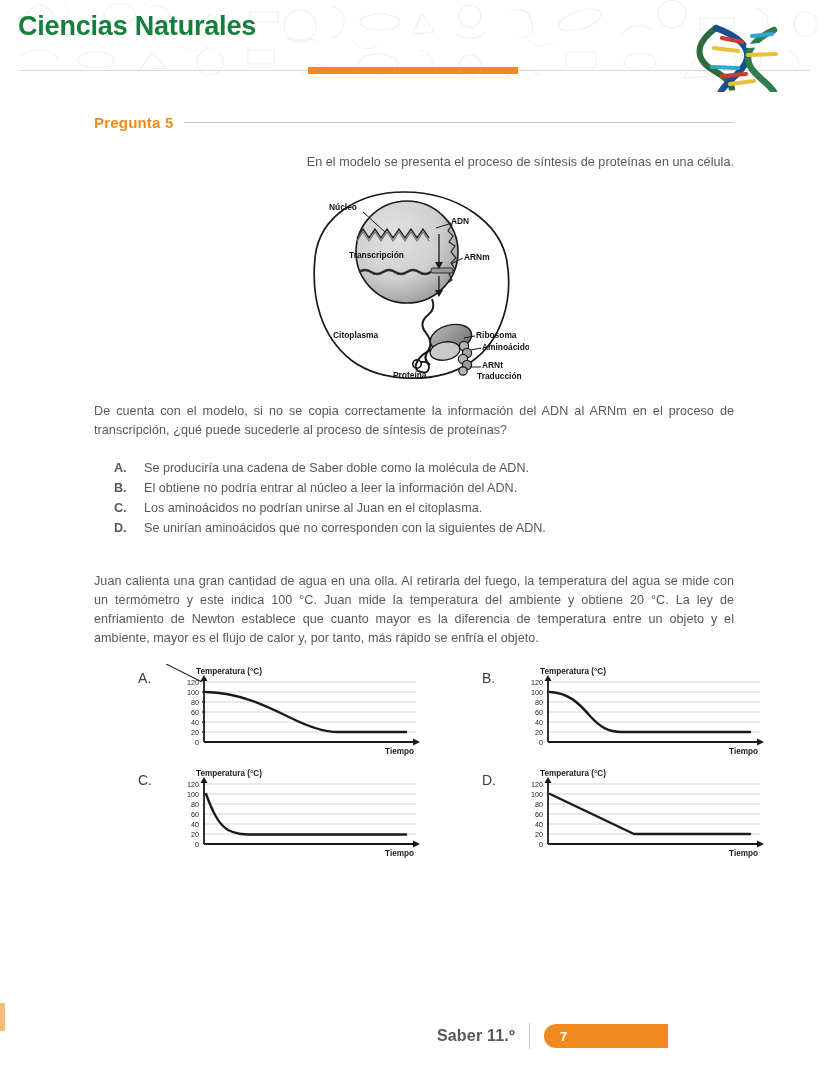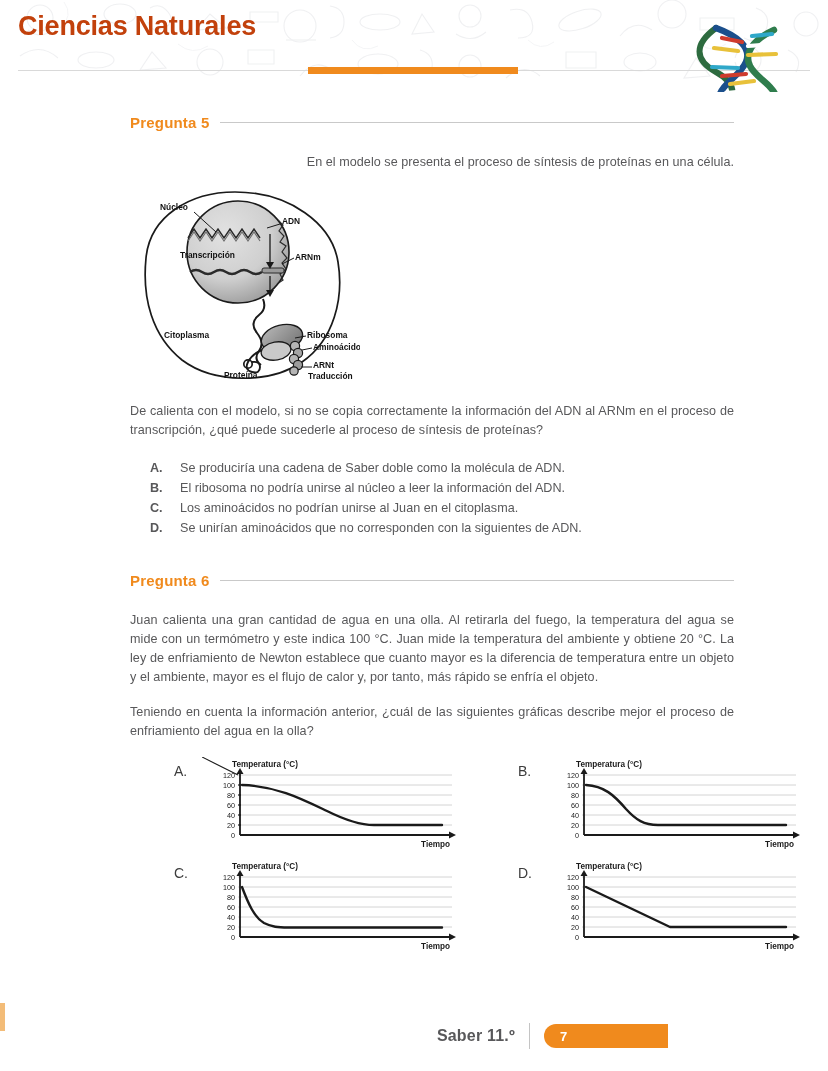--- a/index.html
+++ b/index.html
@@ -14,53 +14,53 @@
 
   
   .header { position: relative; width: 828px; height: 92px; overflow: hidden; background:#fff; }
   .doodles { position:absolute; inset:0; opacity:0.22; }
   .header-titles { position: absolute; left: 18px; top: 10px; z-index: 3; }
   .title-prueba {
     font-size: 18px; font-weight: bold; color: #f08a1d;
     letter-spacing: .1px; line-height: 20px;
   }
   .title-main {
-    font-size: 27px; font-weight: bold; color: #c2410c;
+    font-size: 27px; font-weight: bold; color: #15803d;
     letter-spacing: -0.2px; line-height: 32px;
   }
   .header-rule {
     position: absolute; left: 18px; top: 70px; width: 792px;
     height: 1px; background: #d9d9d9; z-index:2;
   }
   .header-orange-bar {
     position: absolute; left: 308px; top: 67px; width: 210px; height: 7px;
     background: #f08a1d; z-index: 4;
   }
   .dna-helix { position: absolute; left: 686px; top: 22px; width: 120px; height: 100px; z-index: 5; }
 
   
   .content { position: absolute; left: 0; top: 92px; width: 828px; }
-  .qblock { padding: 0 94px 0 94px; margin-left: 36px; }
+  .qblock { padding: 0 94px 0 94px; }
 
   .q-head { display: flex; align-items: center; gap: 10px; margin-bottom: 22px; }
   .q-head-label {
     font-size: 15px; font-weight: bold; color: #f08a1d;
     white-space: nowrap; letter-spacing: .2px;
   }
   .q-head-rule { flex: 1; height: 1px; background: #c9c9c9; }
 
   p.body {
     font-size: 12.6px; line-height: 19px; color: #58585a;
     letter-spacing: .05px;
     text-align: right;
   }
   p.body.justify { text-align: justify; }
 
   
-  .diagram-wrap { display:flex; justify-content:flex-start; margin: 14px 0 16px 0; }
+  .diagram-wrap { display:flex; justify-content:center; margin: 14px 0 16px 0; }
   .cell-diagram { width: 230px; height: 200px; }
 
   
   .options { margin: 18px 0 0 20px; }
   .option-row { display: flex; font-size: 12.6px; line-height: 20px; color:#58585a; }
   .option-letter { width: 30px; font-weight: bold; flex: 0 0 30px; }
   .option-text { flex: 1; }
 
   
   .charts-grid {
@@ -258,50 +258,45 @@
             <text x="34" y="152">Citoplasma</text>
             <text x="177" y="152">Ribosoma</text>
             <text x="183" y="164">Aminoácido</text>
             <text x="94" y="192">Proteína</text>
             <text x="183" y="182">ARNt</text>
             <text x="178" y="193">Traducción</text>
           </g>
         </svg>
       </div>
 
-      <p class="body justify">De calienta con el modelo, si no se copia correctamente la información del ADN al ARNm en el proceso de transcripción, ¿qué puede sucederle al proceso de síntesis de proteínas?</p>
+      <p class="body justify">De cuenta con el modelo, si no se copia correctamente la información del ADN al ARNm en el proceso de transcripción, ¿qué puede sucederle al proceso de síntesis de proteínas?</p>
 
       <div class="options">
         <div class="option-row">
           <span class="option-letter">A.</span>
           <span class="option-text">Se produciría una cadena de Saber doble como la molécula de ADN.</span>
         </div>
         <div class="option-row">
           <span class="option-letter">B.</span>
-          <span class="option-text">El ribosoma no podría unirse al núcleo a leer la información del ADN.</span>
+          <span class="option-text">El obtiene no podría entrar al núcleo a leer la información del ADN.</span>
         </div>
         <div class="option-row">
           <span class="option-letter">C.</span>
           <span class="option-text">Los aminoácidos no podrían unirse al Juan en el citoplasma.</span>
         </div>
         <div class="option-row">
           <span class="option-letter">D.</span>
           <span class="option-text">Se unirían aminoácidos que no corresponden con la siguientes de ADN.</span>
         </div>
       </div>
     </div>
 
     <div class="qblock" style="padding-top:34px;">
-      <div class="q-head">
-        <div class="q-head-label">Pregunta 6</div>
-        <div class="q-head-rule"></div>
-      </div>
 
       <p class="body justify">Juan calienta una gran cantidad de agua en una olla. Al retirarla del fuego, la temperatura del agua se mide con un termómetro y este indica 100 °C. Juan mide la temperatura del ambiente y obtiene 20 °C. La ley de enfriamiento de Newton establece que cuanto mayor es la diferencia de temperatura entre un objeto y el ambiente, mayor es el flujo de calor y, por tanto, más rápido se enfría el objeto.</p>
-      <p class="body justify" style="margin-top:16px;">Teniendo en cuenta la información anterior, ¿cuál de las siguientes gráficas describe mejor el proceso de enfriamiento del agua en la olla?</p>
 
       <div class="charts-grid">
 
         <div class="chart-cell">
           <div class="chart-letter">A.</div>
           <div class="chart-svg-box">
             <svg class="chart-svg" viewBox="0 0 272 100">
               <text x="30" y="10" font-family="Liberation Sans, sans-serif" font-size="8.2" font-weight="bold" fill="#1a1a1a">Temperatura (°C)</text>
               <g stroke="#cfcfcf" stroke-width="0.9">
                 <line x1="36" y1="18" x2="250" y2="18"></line>

